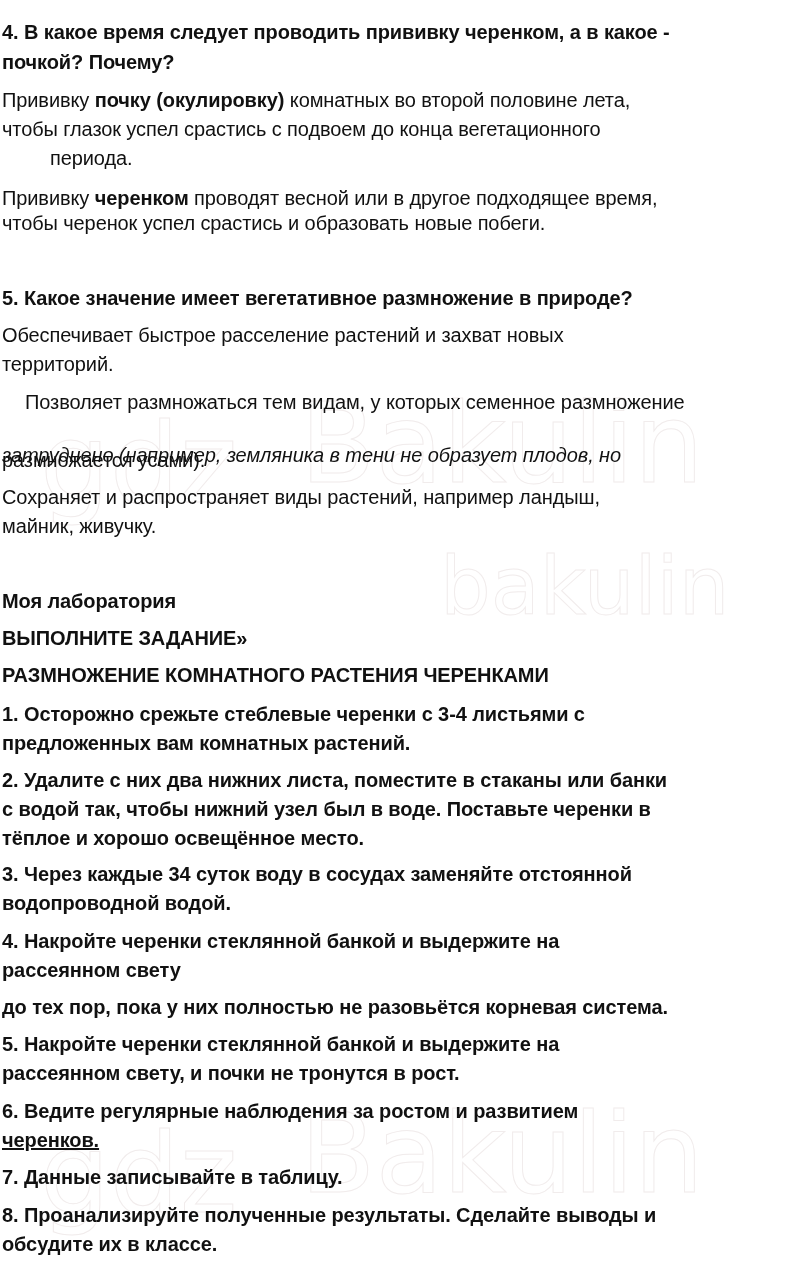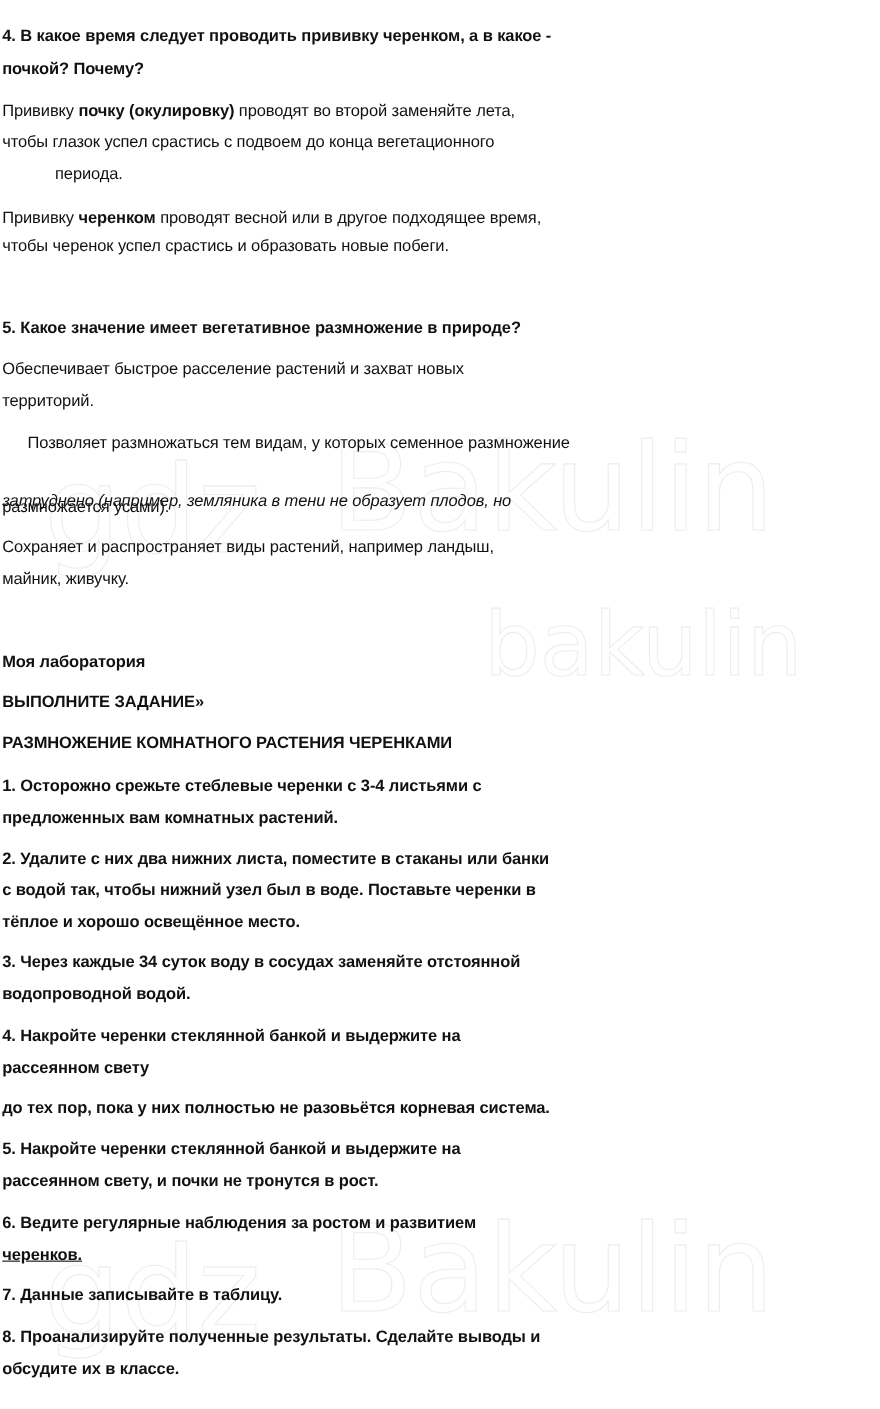--- a/index.html
+++ b/index.html
@@ -8,41 +8,41 @@
       font-family: "Liberation Sans", "DejaVu Sans", sans-serif;
       color: #111111;
     }
     .watermark {
       position: absolute; font-family: "DejaVu Sans", sans-serif;
       color: transparent; -webkit-text-stroke: 1px #f1ecec;
       font-size: 96px; pointer-events: none; z-index: 0; white-space: nowrap;
     }
     .content { position: absolute; left: 0; top: 0; width: 800px; z-index: 1; }
     .line {
-      position: absolute; left: 2px; font-size: 15px; line-height: 29px;
+      position: absolute; left: 2px; font-size: 20px; line-height: 29px;
       white-space: nowrap; letter-spacing: -0.1px;
     }
     .b { font-weight: bold; }
   </style>
 </head>
 <body>
 
 <div class="watermark" style="left:440px; top:540px; font-size:80px;">bakulin</div>
 <div class="watermark" style="left:300px; top:380px; font-size:110px;">Bakulin</div>
 <div class="watermark" style="left:300px; top:1090px; font-size:110px;">Bakulin</div>
 <div class="watermark" style="left:40px; top:400px; font-size:110px;">gdz</div>
 <div class="watermark" style="left:40px; top:1110px; font-size:110px;">gdz</div>
 
 <div class="content">
 
   <div class="line b" style="top:18px;">4. В какое время следует проводить прививку черенком, а в какое -</div>
   <div class="line b" style="top:48px;">почкой? Почему?</div>
 
   <div class="line" style="top:86px;">
-    <span>Прививку </span><span class="b">почку (окулировку)</span><span> проводят во второй заменяйте лета,</span>
+    <span>Прививку </span><span class="b">почку (окулировку)</span><span> комнатных во второй половине лета,</span>
   </div>
   <div class="line" style="top:115px;">чтобы глазок успел срастись с подвоем до конца вегетационного</div>
   <div class="line" style="top:144px;margin-left:48px;">периода.</div>
 
   <div class="line" style="top:184px;">
     <span>Прививку </span><span class="b">черенком</span><span> проводят весной или в другое подходящее время,</span>
   </div>
   <div class="line" style="top:209px;">чтобы черенок успел срастись и образовать новые побеги.</div>
 
   <div class="line b" style="top:284px;">5. Какое значение имеет вегетативное размножение в природе?</div>

